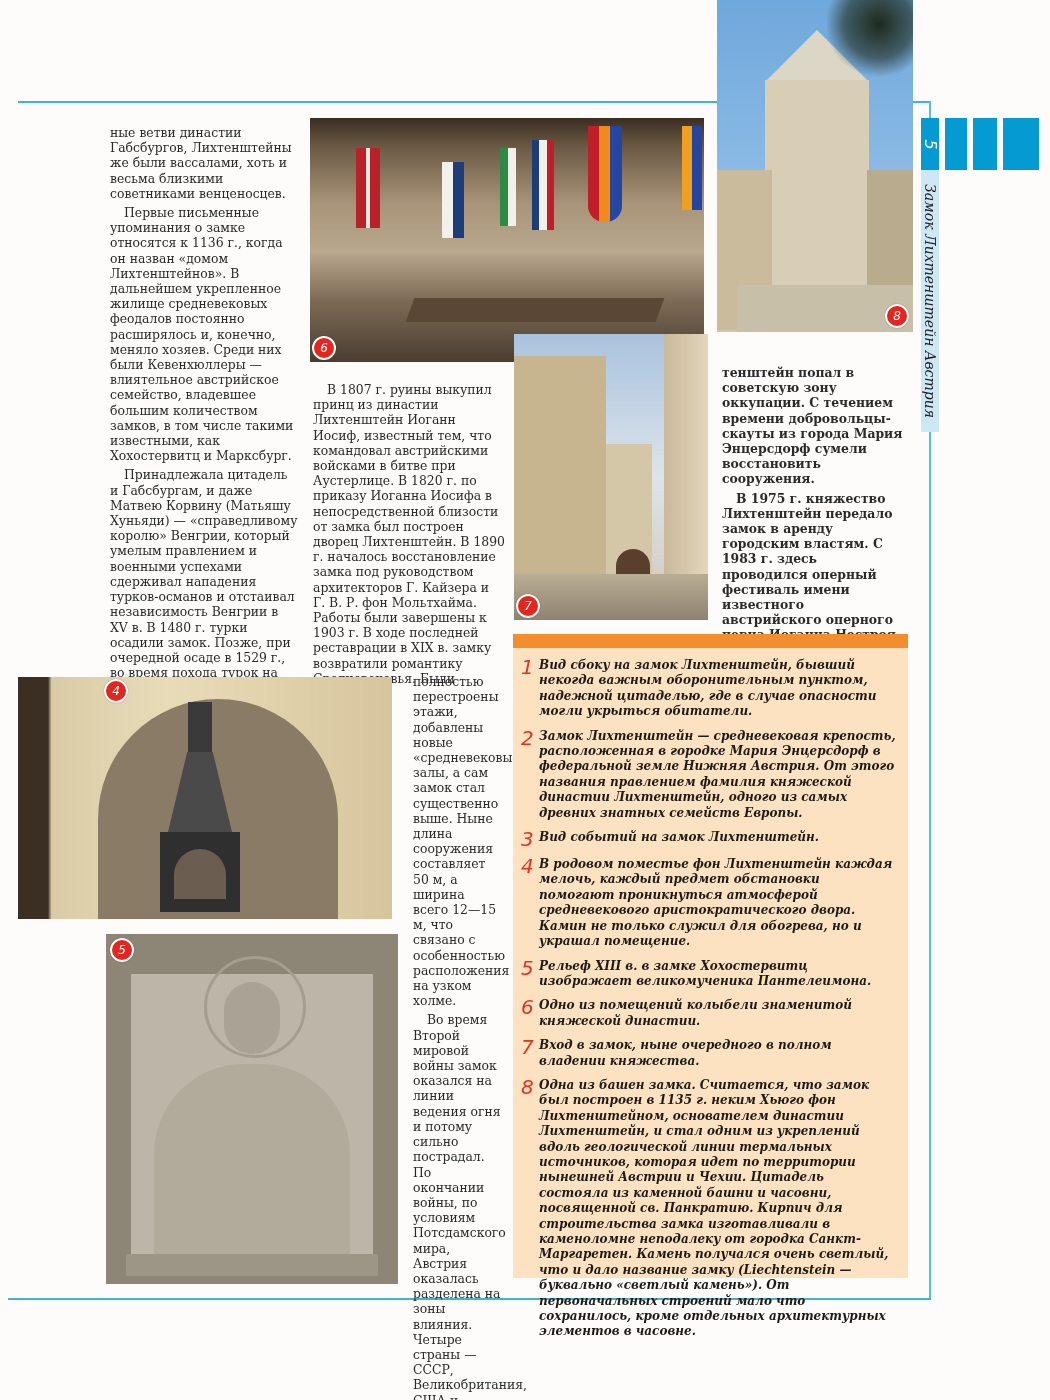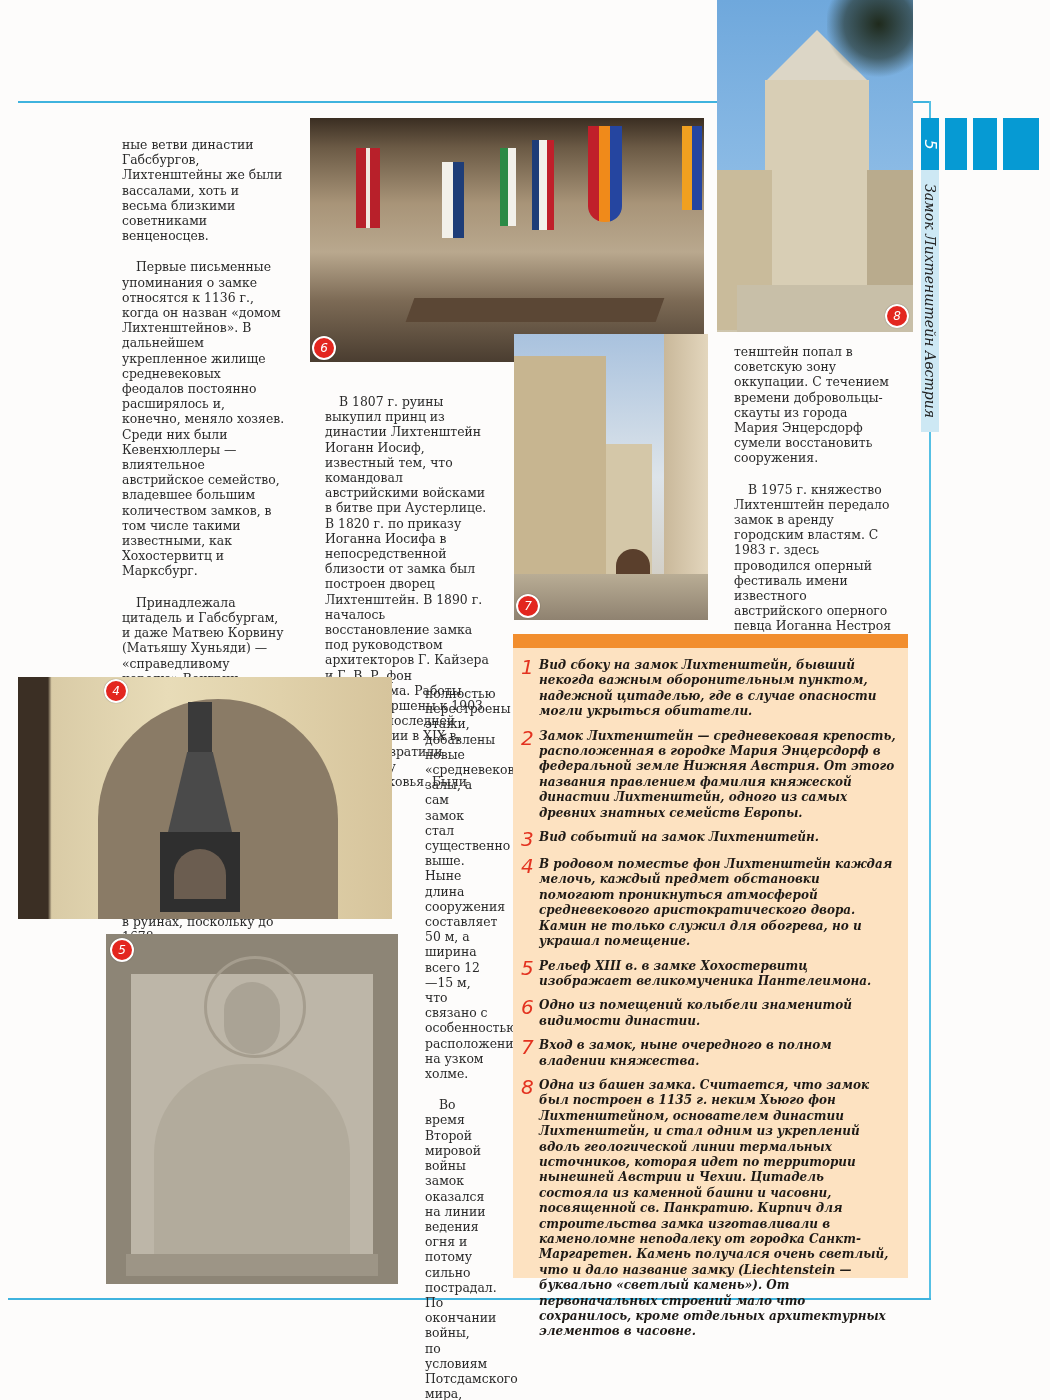--- a/index.html
+++ b/index.html
@@ -7,21 +7,21 @@
   .frame-top{position:absolute;left:18px;top:101px;width:912px;height:2px;background:#3fb3de;}
   .frame-right{position:absolute;left:929px;top:101px;width:2px;height:1198px;background:#56c0e4;}
   .frame-bottom{position:absolute;left:8px;top:1298px;width:923px;height:2px;background:#3fb3de;}
   .tabs{position:absolute;left:921px;top:118px;height:52px;display:flex;gap:6px;}
   .tab{background:#069ad3;height:52px;}
   .tab-num{width:18px;color:#fff;display:flex;align-items:center;justify-content:center;}
   .tab-num span{transform:rotate(90deg);font-family:"DejaVu Sans",sans-serif;font-size:16px;font-style:italic;}
   .side-strip{position:absolute;left:921px;top:170px;width:18px;height:262px;background:#cde8f4;}
   .side-strip span{position:absolute;left:50%;top:50%;transform:translate(-50%,-50%) rotate(90deg);white-space:nowrap;font-family:"DejaVu Serif",serif;font-style:italic;font-size:14px;color:#222;}
   .col{position:absolute;font-size:12.4px;line-height:15.2px;text-align:left;}
-  .col p{margin:16px;}
+  .col p{margin:4px;}
   .col p.ind{text-indent:14px;}
   .photo{position:absolute;overflow:hidden;}
   .marker{position:absolute;width:20px;height:20px;border-radius:50%;background:#e3261f;border:2px solid #fff;color:#fff;font-size:12px;font-style:italic;display:flex;align-items:center;justify-content:center;font-family:"DejaVu Sans",sans-serif;box-shadow:0 0 1px rgba(0,0,0,.5);}
   .caption-box{position:absolute;left:513px;top:634px;width:395px;height:644px;background:#fde2c1;}
   .caption-bar{height:14px;background:#f28e2e;}
   .captions{padding:10px 12px 0 8px;}
   .cap{display:flex;margin-bottom:9px;font-size:12px;line-height:15.4px;font-weight:bold;font-style:italic;color:#1e1a16;}
   .cap .n{width:18px;flex:none;color:#e3321f;font-family:"DejaVu Sans",sans-serif;font-weight:normal;font-style:italic;font-size:20px;line-height:18px;}
 </style>
 </head>
@@ -50,21 +50,21 @@
 </div>
 
 <div class="col" style="left:309px;top:378px;width:200px;">
   <p class="ind">В 1807 г. руины выкупил принц из династии Лихтенштейн Иоганн Иосиф, известный тем, что командовал австрийскими войсками в битве при Аустерлице. В 1820 г. по приказу Иоганна Иосифа в непосредственной близости от замка был построен дворец Лихтенштейн. В 1890 г. началось восстановление замка под руководством архитекторов Г. Кайзера и Г. В. Р. фон Мольтхайма. Работы были завершены к 1903 г. В ходе последней реставрации в XIX в. замку возвратили романтику Средневековья. Были</p>
 </div>
 <div class="col" style="left:409px;top:670px;width:96px;">
   <p>полностью перестроены этажи, добавлены новые «средневековые» залы, а сам замок стал существенно выше. Ныне длина сооружения составляет 50 м, а ширина всего 12—15 м, что связано с особенностью расположения на узком холме.</p>
   <p class="ind">Во время Второй мировой войны замок оказался на линии ведения огня и потому сильно пострадал. По окончании войны, по условиям Потсдамского мира, Австрия оказалась разделена на зоны влияния. Четыре страны — СССР, Великобритания, США и Франция контролировали территорию государства. Замок Лих-</p>
 </div>
 
-<div class="col" style="left:718px;top:328px;width:192px;">
+<div class="col" style="left:718px;top:361px;width:192px;font-weight:bold;">
   <p>тенштейн попал в советскую зону оккупации. С течением времени добровольцы-скауты из города Мария Энцерсдорф сумели восстановить сооружения.</p>
   <p class="ind">В 1975 г. княжество Лихтенштейн передало замок в аренду городским властям. С 1983 г. здесь проводился оперный фестиваль имени известного австрийского оперного певца Иоганна Нестроя под руководством актрисы Элфрид Отт. В 2007 г. закончился срок аренды замка Лихтенштейн, и теперь архитектурный памятник вновь в полном владении княжества.</p>
 </div>
 
 <div class="photo" style="left:310px;top:118px;width:394px;height:244px;background:linear-gradient(180deg,#3a2e22 0%,#6b5a45 12%,#a89478 35%,#b9a88e 55%,#7c6a55 75%,#4a3d30 100%);">
   <div style="position:absolute;left:46px;top:30px;width:24px;height:80px;background:linear-gradient(90deg,#b8202a 40%,#f1e8e0 40%,#f1e8e0 60%,#b8202a 60%);"></div>
   <div style="position:absolute;left:132px;top:44px;width:22px;height:76px;background:linear-gradient(90deg,#f2f0ea 50%,#1e3d78 50%);"></div>
   <div style="position:absolute;left:190px;top:30px;width:16px;height:78px;background:linear-gradient(90deg,#2b8a45 50%,#f2f0ea 50%);"></div>
   <div style="position:absolute;left:222px;top:22px;width:22px;height:90px;background:linear-gradient(90deg,#1e3d78 33%,#f2f0ea 33%,#f2f0ea 66%,#c01f2a 66%);"></div>
   <div style="position:absolute;left:278px;top:8px;width:34px;height:96px;background:linear-gradient(90deg,#c01f2a 33%,#f08a1a 33%,#f08a1a 66%,#2545a0 66%);border-radius:0 0 16px 16px;"></div>
@@ -128,21 +128,21 @@
     <div class="cap">
         <span class="n">4</span>
         <span>В родовом поместье фон Лихтенштейн каждая мелочь, каждый предмет обстановки помогают проникнуться атмосферой средневекового аристократического двора. Камин не только служил для обогрева, но и украшал помещение.</span>
       </div>
     <div class="cap">
         <span class="n">5</span>
         <span>Рельеф XIII в. в замке Хохостервитц изображает великомученика Пантелеимона.</span>
       </div>
     <div class="cap">
         <span class="n">6</span>
-        <span>Одно из помещений колыбели знаменитой видимости династии.</span>
+        <span>Одно из помещений колыбели знаменитой княжеской династии.</span>
       </div>
     <div class="cap">
         <span class="n">7</span>
         <span>Вход в замок, ныне очередного в полном владении княжества.</span>
       </div>
     <div class="cap">
         <span class="n">8</span>
         <span>Одна из башен замка. Считается, что замок был построен в 1135 г. неким Хьюго фон Лихтенштейном, основателем династии Лихтенштейн, и стал одним из укреплений вдоль геологической линии термальных источников, которая идет по территории нынешней Австрии и Чехии. Цитадель состояла из каменной башни и часовни, посвященной св. Панкратию. Кирпич для строительства замка изготавливали в каменоломне неподалеку от городка Санкт-Маргаретен. Камень получался очень светлый, что и дало название замку (Liechtenstein — буквально «светлый камень»). От первоначальных строений мало что сохранилось, кроме отдельных архитектурных элементов в часовне.</span>
       </div>
   </div>

